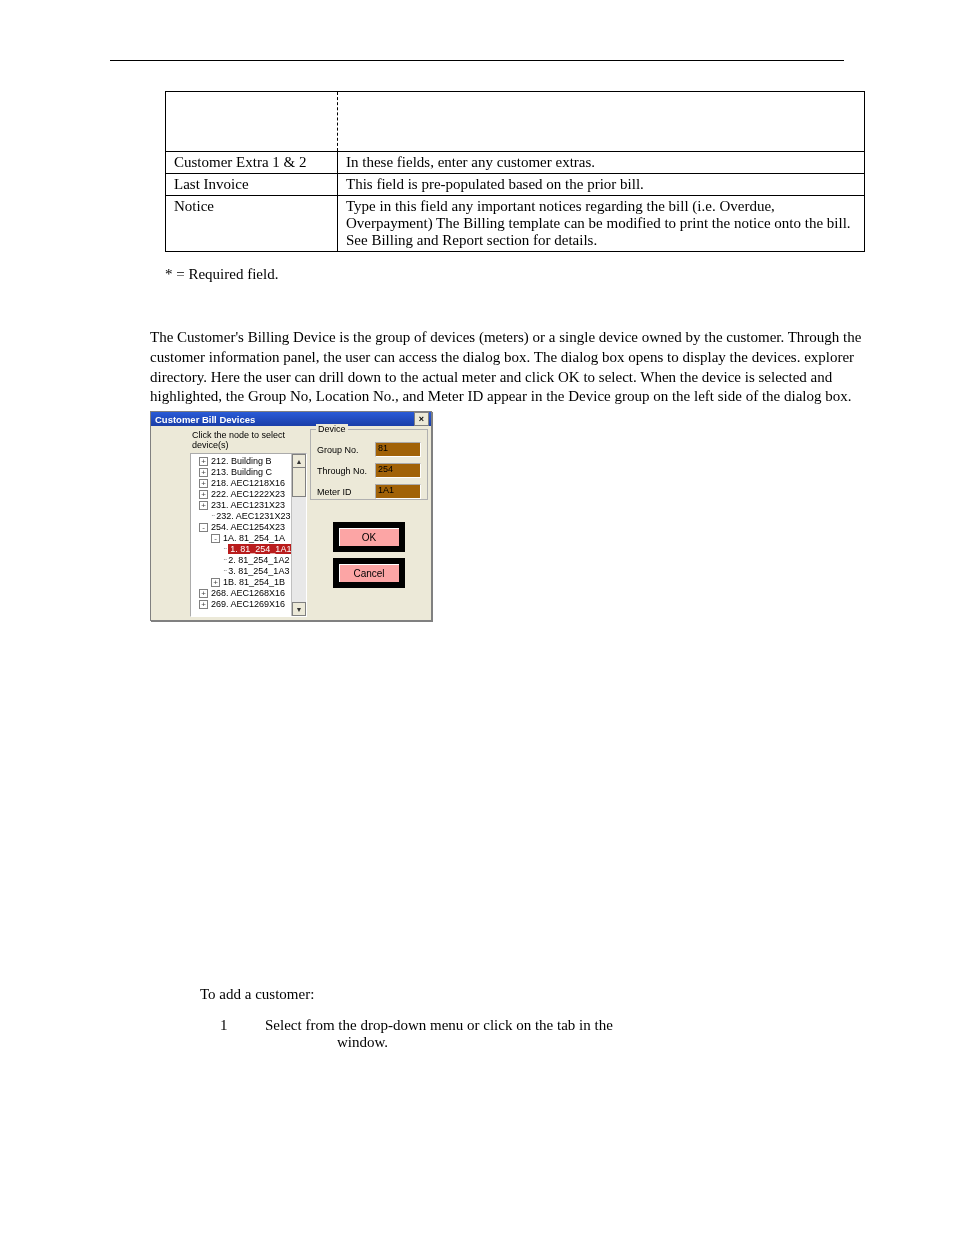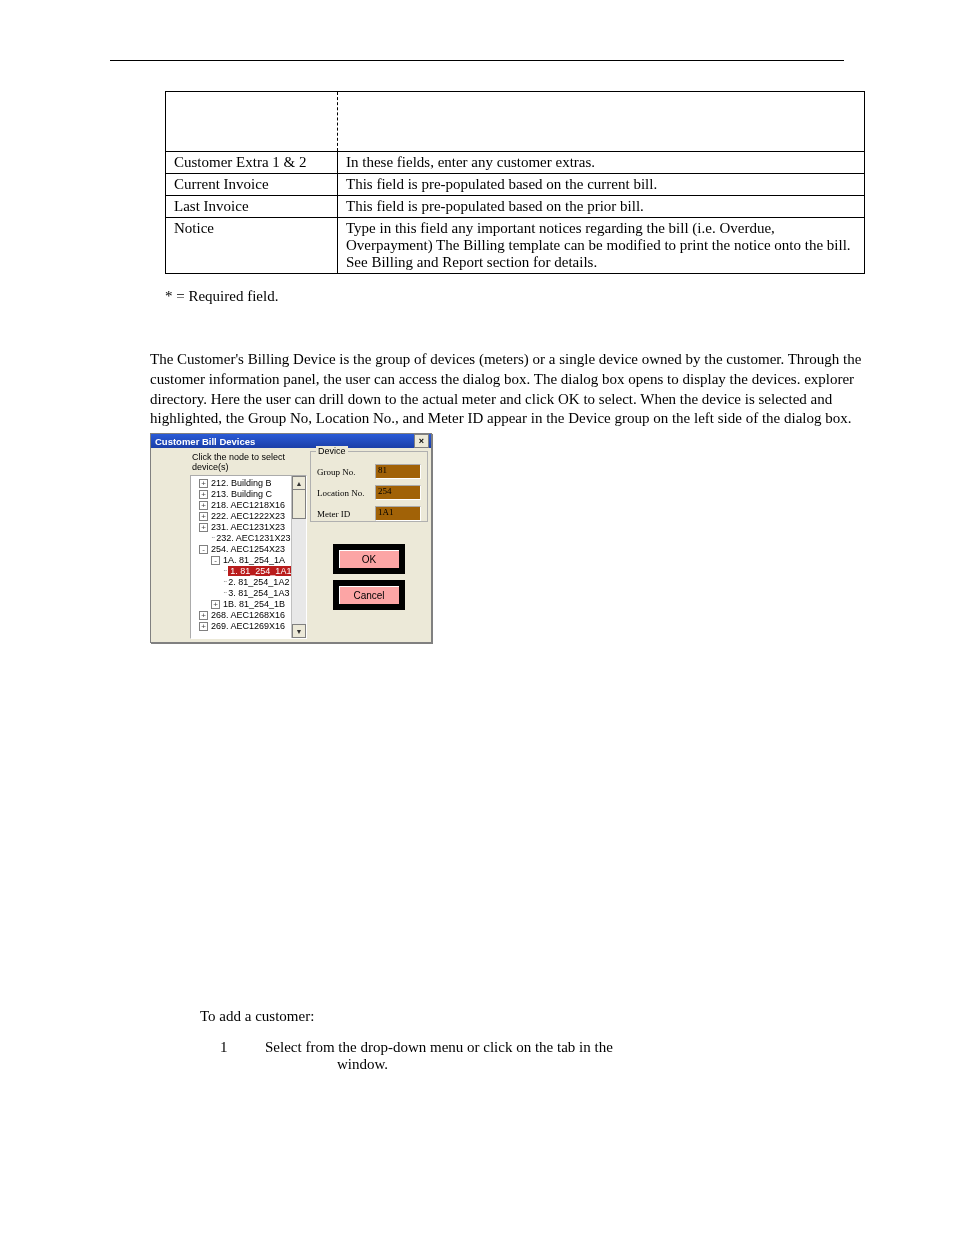--- a/index.html
+++ b/index.html
@@ -143,21 +143,20 @@
   .fieldset .legend {
     position: absolute;
     top: -6px; left: 5px;
     background: #ece9d8;
     padding: 0 2px;
     font-size: 9px;
   }
   .frow {
     display:flex;align-items:center;margin:6px 0 0 0;font-size:9px;
     gap:3px;
-    font-family:Liberation Serif, serif;
   }
   .frow label{width:58px;}
   .finput {
     border:1px inset #fff;background:#a16207;width:42px;height:13px;padding:0 2px;font-size:9px;
   }
   .btnrow {
     display:flex;flex-direction:column;align-items:center;gap:6px;margin-top:22px;
   }
   .winbtn {
     width:60px;height:18px;border:6px solid #000000;background:#fca5a5;
@@ -174,24 +173,20 @@
   <thead>
     <tr>
         <th></th>
         <th></th>
       </tr>
   </thead>
   <tbody>
     <tr>
       <td>Customer Extra 1 &amp; 2</td>
       <td>In these fields, enter any customer extras.</td>
-    </tr>
-    <tr>
-      <td>Current Invoice</td>
-      <td>This field is pre-populated based on the current bill.</td>
     </tr>
     <tr>
       <td>Last Invoice</td>
       <td>This field is pre-populated based on the prior bill.</td>
     </tr>
     <tr>
       <td>Notice</td>
       <td>Type in this field any important notices regarding the bill (i.e. Overdue, Overpayment) The Billing template can be modified to print the notice onto the bill.  See Billing and Report section for details.</td>
     </tr>
   </tbody>
@@ -281,21 +276,21 @@
       </div>
     </div>
     <div class="right-pane">
       <div class="fieldset">
         <span class="legend">Device</span>
         <div class="frow">
           <label>Group No.</label>
           <div class="finput">81</div>
         </div>
         <div class="frow">
-          <label>Location No.</label>
+          <label>Through No.</label>
           <div class="finput">254</div>
         </div>
         <div class="frow">
           <label>Meter ID</label>
           <div class="finput">1A1</div>
         </div>
       </div>
       <div class="btnrow">
         <div class="winbtn">OK</div>
         <div class="winbtn">Cancel</div>

